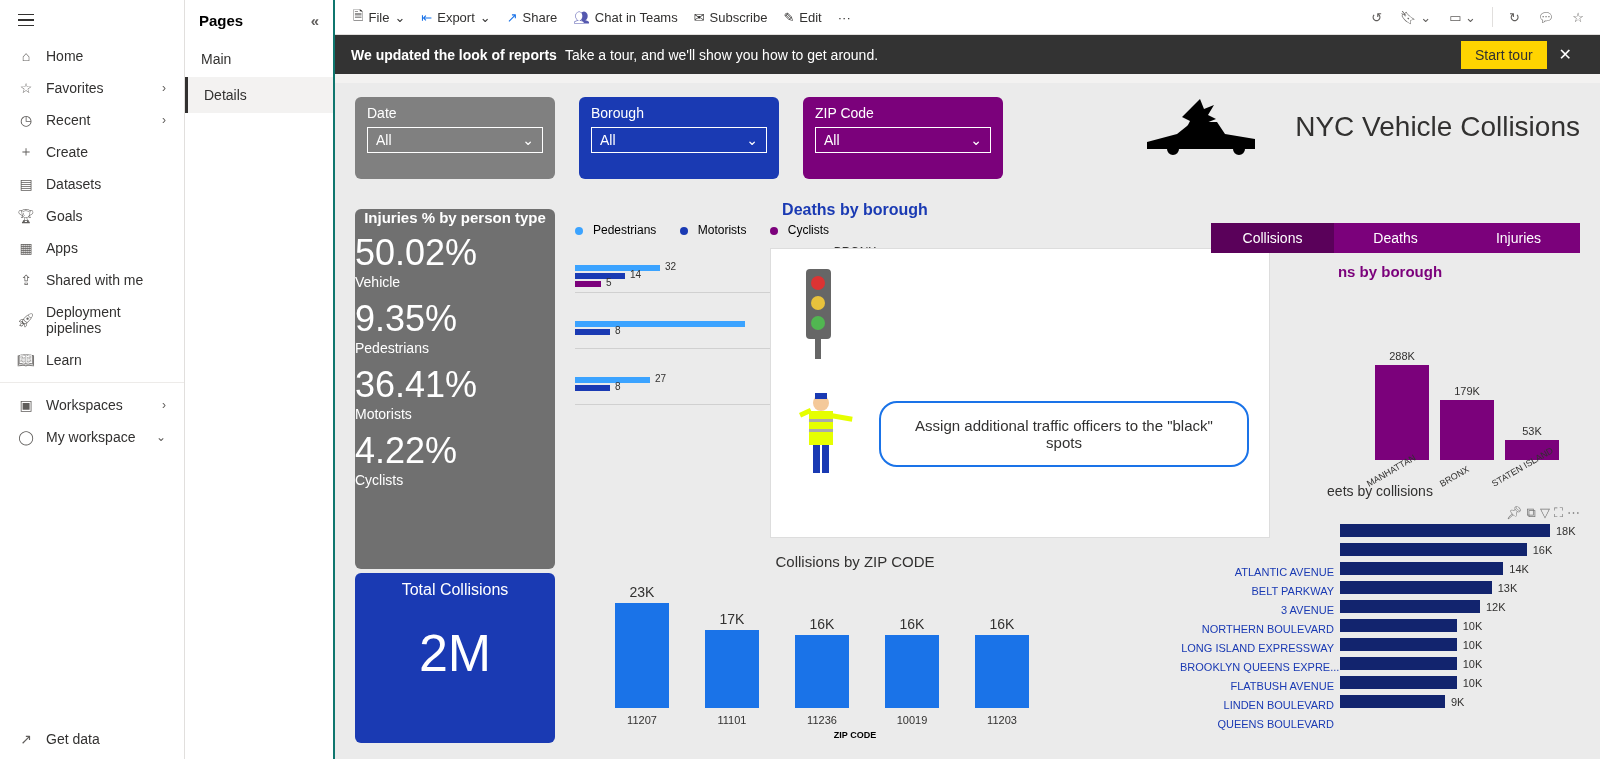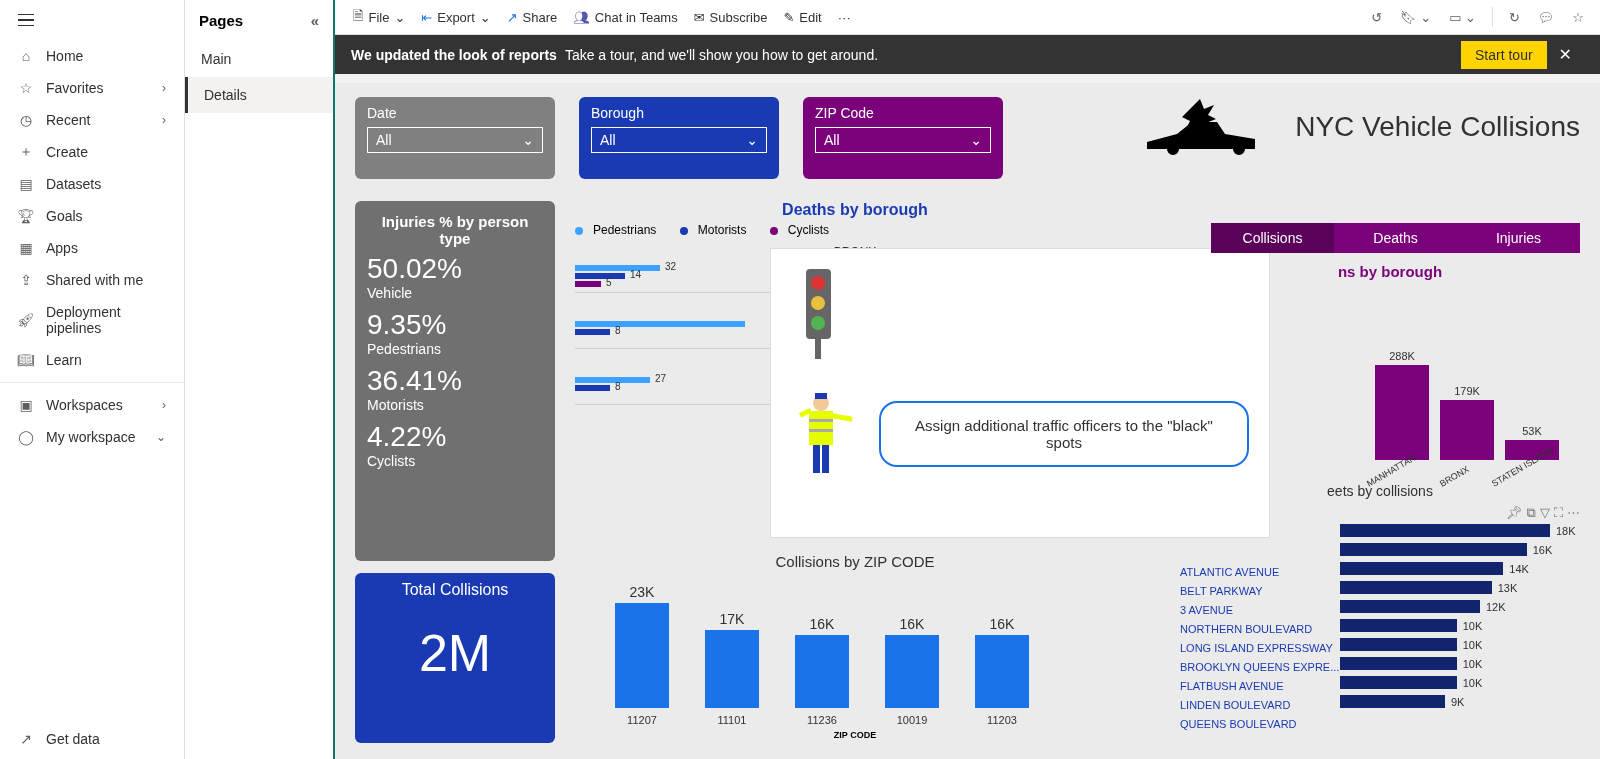--- a/index.html
+++ b/index.html
@@ -43,23 +43,23 @@
 .slicer.grey { background: #808080; }
 .slicer.blue { background: #1a3ab3; }
 .slicer.purple { background: #7b017b; }
 .slicer .lbl { font-size: 14px; }
 .slicer .dd { margin-top: 6px; border: 1px solid #fff; padding: 4px 8px; display: flex; align-items: center; font-size: 14px; }
 .slicer .dd .caret { margin-left: auto; }
 .titlearea { margin-left: auto; display: flex; align-items: center; gap: 18px; }
 .titlearea .title { font-size: 28px; color: #323130; }
 
 
-.injuries { position: absolute; left: 20px; top: 118px; width: 200px; height: 360px; background: #707070; color: #fff; border-radius: 6px; padding: 12px; }
+.injuries { position: absolute; left: 20px; top: 126px; width: 200px; height: 360px; background: #707070; color: #fff; border-radius: 6px; }
 .injuries .hdr { font-size: 15px; text-align: center; font-weight: 600; margin-bottom: 6px; }
-.injuries .big { font-size: 28px; font-weight: 300; }
+.injuries .big { font-size: 36px; font-weight: 300; }
 .injuries .sml { font-size: 14px; margin-bottom: 8px; }
 
 
 .total { position: absolute; left: 20px; top: 490px; width: 200px; height: 170px; background: #1a3ab3; color: #fff; border-radius: 6px; text-align: center; padding-top: 8px; }
 .total .hdr { font-size: 16px; }
 .total .val { font-size: 52px; margin-top: 24px; }
 
 
 .deaths { position: absolute; left: 240px; top: 118px; width: 560px; }
 .deaths .title { text-align: center; color: #1a3ab3; font-size: 16px; font-weight: 600; }
@@ -88,21 +88,21 @@
 .colborough .chart { height: 200px; position: relative; margin-top: 10px; }
 .colborough .col { position: absolute; bottom: 30px; width: 54px; background: #7b017b; }
 .colborough .cv { position: absolute; font-size: 11px; color: #323130; transform: translateX(-50%); }
 .colborough .cl { position: absolute; bottom: 0; font-size: 9px; color: #323130; transform: rotate(-30deg); transform-origin: left top; white-space: nowrap; }
 
 
 .streets { position: absolute; right: 20px; top: 400px; width: 400px; }
 .streets .hdr { font-size: 14px; color: #323130; display: flex; align-items: center; gap: 6px; flex-direction: column; }
 .streets .hdr .tools { margin-left: auto; display:flex; gap:4px; color:#777; font-size:13px; }
 .streets .row { display: flex; align-items: center; font-size: 11px; height: 19px; }
-.streets .lbl { width: 160px; padding-right: 12px; color: #1a3ab3; white-space: nowrap; overflow: hidden; margin-top: 45px; }
+.streets .lbl { width: 160px; text-align: right; padding-right: 6px; color: #1a3ab3; white-space: nowrap; overflow: hidden; margin-top: 45px; }
 .streets .bar { height: 13px; background: #12246e; }
 .streets .val { padding-left: 6px; color: #323130; }
 
 
 .zip { position: absolute; left: 240px; top: 470px; width: 560px; }
 .zip .title { text-align: center; font-size: 15px; color: #323130; }
 .zip .chart { height: 160px; position: relative; margin-top: 8px; }
 .zip .col { position: absolute; bottom: 30px; width: 54px; background: #1a73e8; }
 .zip .cv { position: absolute; font-size: 14px; color: #323130; transform: translateX(-50%); }
 .zip .cl { position: absolute; bottom: 12px; font-size: 11px; color: #323130; transform: translateX(-50%); }

